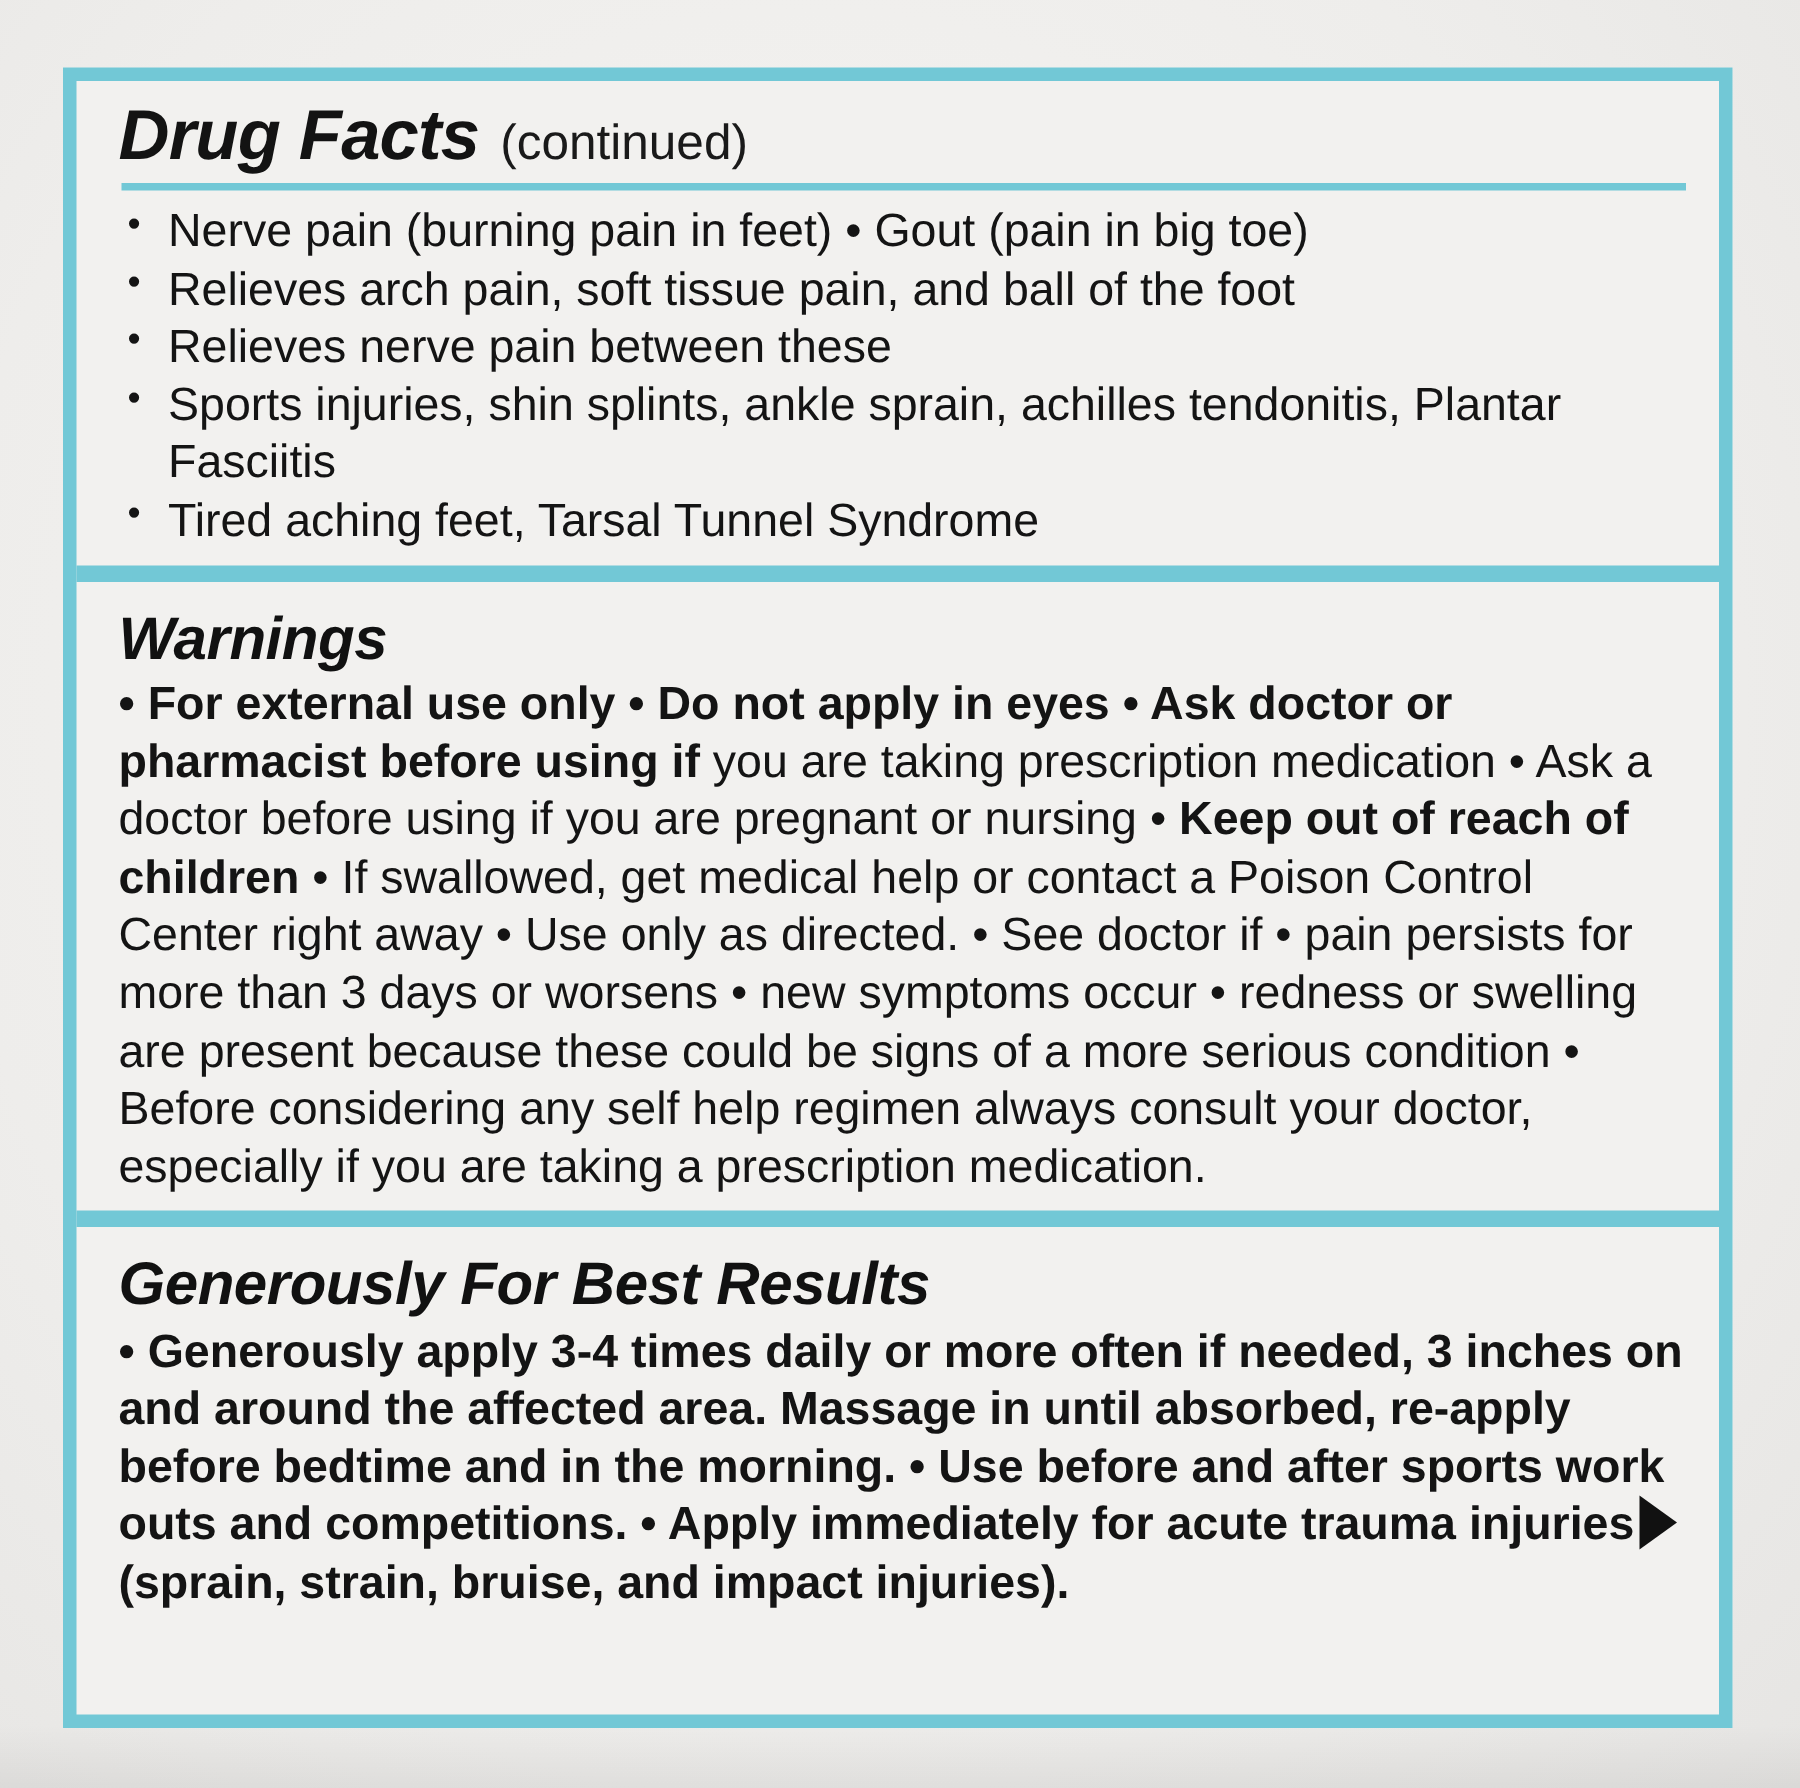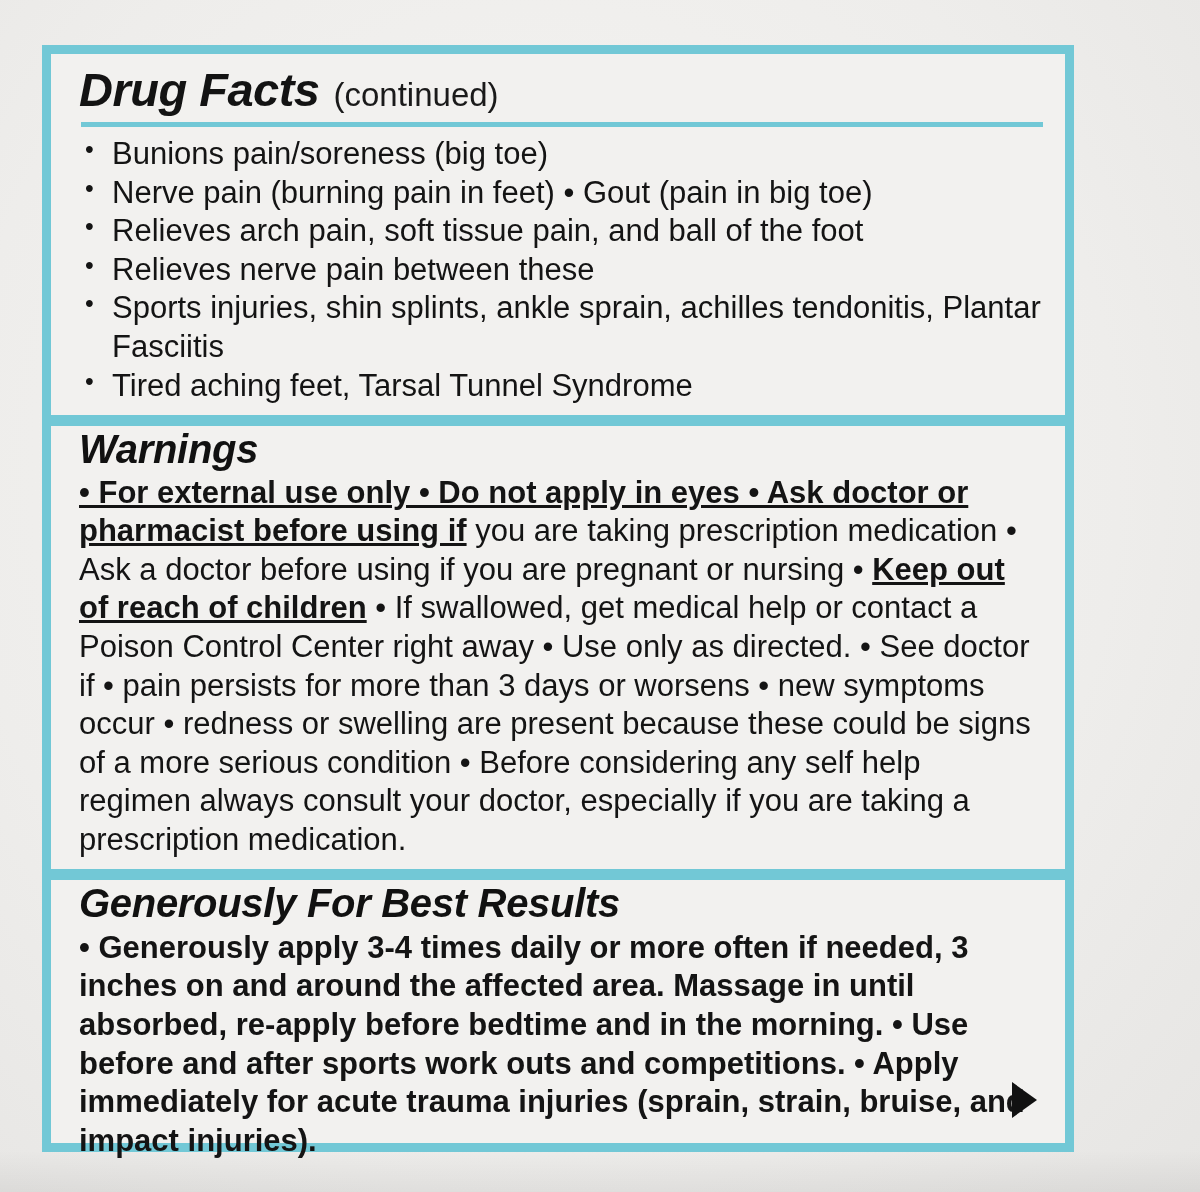--- a/index.html
+++ b/index.html
@@ -27,21 +27,21 @@
     position: absolute;
     left: 0; right: 0; bottom: 0;
     height: 42px;
     background: linear-gradient(to bottom, rgba(0,0,0,0.0), rgba(0,0,0,0.055));
   }
 
   .panel-frame {
     position: absolute;
     left: 42px;
     top: 45px;
-    width: 1032px;
+    width: 1113px;
     height: 1107px;
     box-sizing: border-box;
     border: 9px solid #72c8d6;
     background: #f2f1ef;
   }
 
   .section {
     position: relative;
     box-sizing: border-box;
   }
@@ -101,33 +101,32 @@
     color: #141414;
   }
 
   
   .sec-title {
     font-size: 40px;
     font-weight: bold;
     font-style: italic;
     color: #111111;
     letter-spacing: -0.3px;
-    padding: 2px 0 0 28px;
+    padding: 17px 0 0 28px;
     line-height: 1.06;
   }
   .body-text {
     font-size: 31px;
     line-height: 1.245;
     color: #141414;
     padding: 2px 24px 10px 28px;
     text-align: left;
   }
   .body-text b {
     font-weight: bold;
-    text-decoration: underline;
   }
 
   .warnings-sec .body-text { padding-top: 3px; }
   .directions-sec .body-text { padding-top: 4px; font-weight: bold; }
 
   
   .cont-arrow {
     position: absolute;
     right: 28px;
     bottom: 52px;
@@ -145,21 +144,20 @@
 
 <div class="panel-frame">
 
   <div class="section">
     <div class="sec-head-row">
       <span class="drug-facts-title">Drug Facts</span>
       <span class="continued">(continued)</span>
     </div>
     <div class="thin-rule"></div>
     <ul class="bullet-list">
-        <li>Bunions pain/soreness (big toe)</li>
         <li>Nerve pain (burning pain in feet) • Gout (pain in big toe)</li>
         <li>Relieves arch pain, soft tissue pain, and ball of the foot</li>
         <li>Relieves nerve pain between these</li>
         <li>Sports injuries, shin splints, ankle sprain, achilles tendonitis, Plantar Fasciitis</li>
         <li>Tired aching feet, Tarsal Tunnel Syndrome</li>
       </ul>
   </div>
 
   <div class="divider"></div>
 

